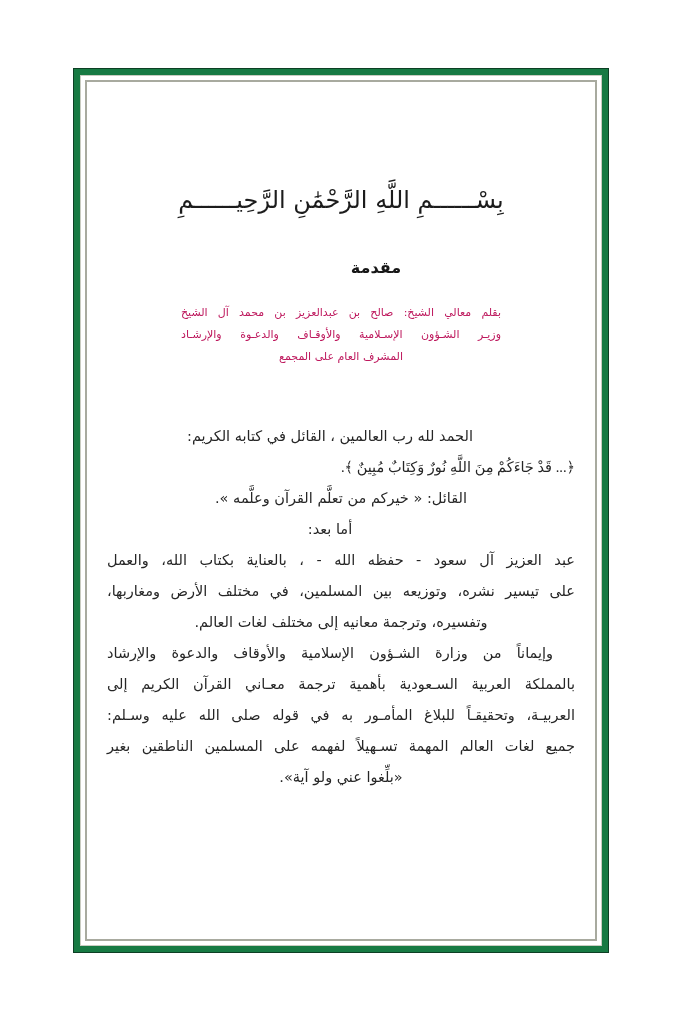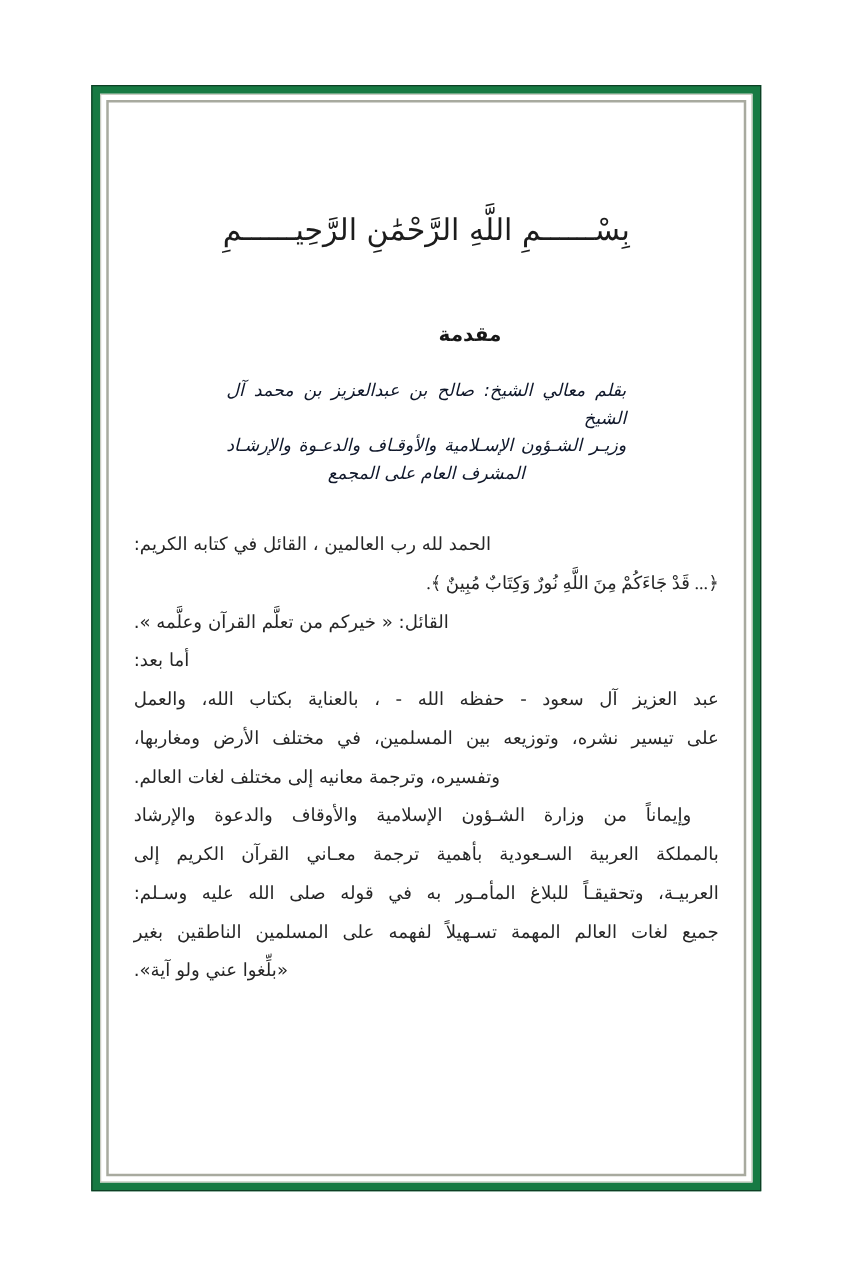--- a/index.html
+++ b/index.html
@@ -26,45 +26,44 @@
     border:1px solid #c9ccc1;
     padding:4px;
   }
   .frame-inner {
     width:100%; height:100%;
     border:2px solid #a8aa9f;
     background:#ffffff;
   }
   
   .bismillah {
-    position:absolute; top:170px; left:0; width:100%;
+    position:absolute; top:186px; left:0; width:100%;
     direction:rtl; text-align:center;
     font-size:24px; color:#1c1c1c;
     letter-spacing:0;
   }
   .heading {
     position:absolute; top:258px; left:0; width:100%;
     direction:rtl; text-align:center;
     font-size:16px; font-weight:bold; color:#171717;margin-left:35px;
   }
   .byline {
     position:absolute; top:302px; left:181px; width:320px;
     direction:rtl;
-    font-size:14px; line-height:22px; color:#0f172a;
+    font-size:11px; line-height:22px; color:#be185d;
     text-align:center;
-    font-style:italic;
   }
   .byline .j { text-align:justify; text-align-last:justify; }
   .body-text {
     position:absolute; top:421px; right:107px; width:468px;
     direction:rtl;
     font-size:14.5px; line-height:31px; color:#262626;
     text-align:right;
   }
-  .ln { text-align:left; }
+  .ln { text-align:center; }
   .ln.j { text-align:justify; text-align-last:justify; }
   .ln.ind { padding-right:22px; }
   .ln.center { text-align:right; padding-right:0;font-family:Liberation Serif, serif; }
 </style>
 </head>
 <body>
 
 <div class="page">
 
   <div class="frame">

